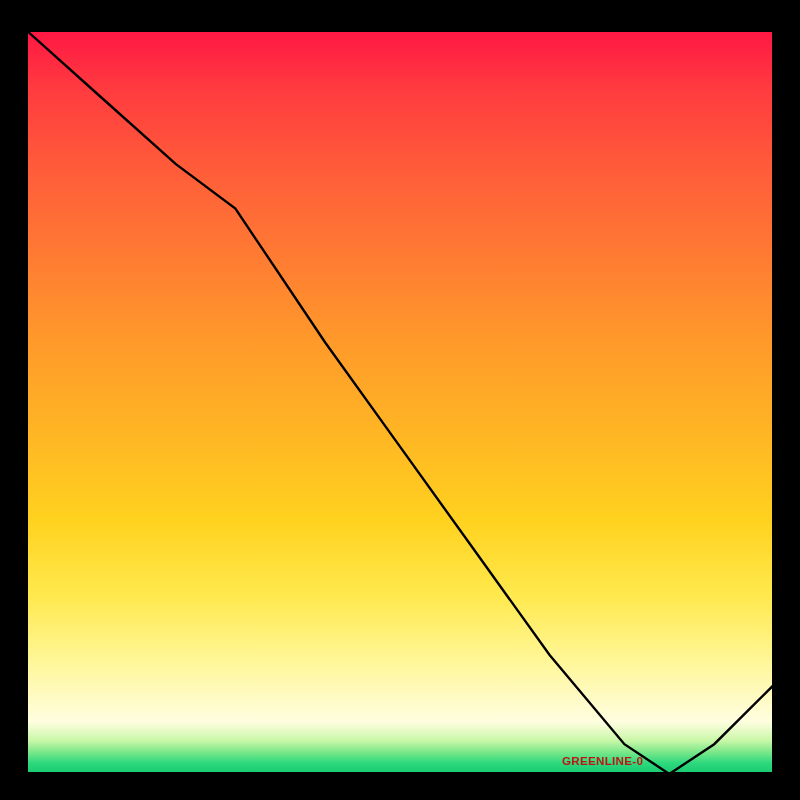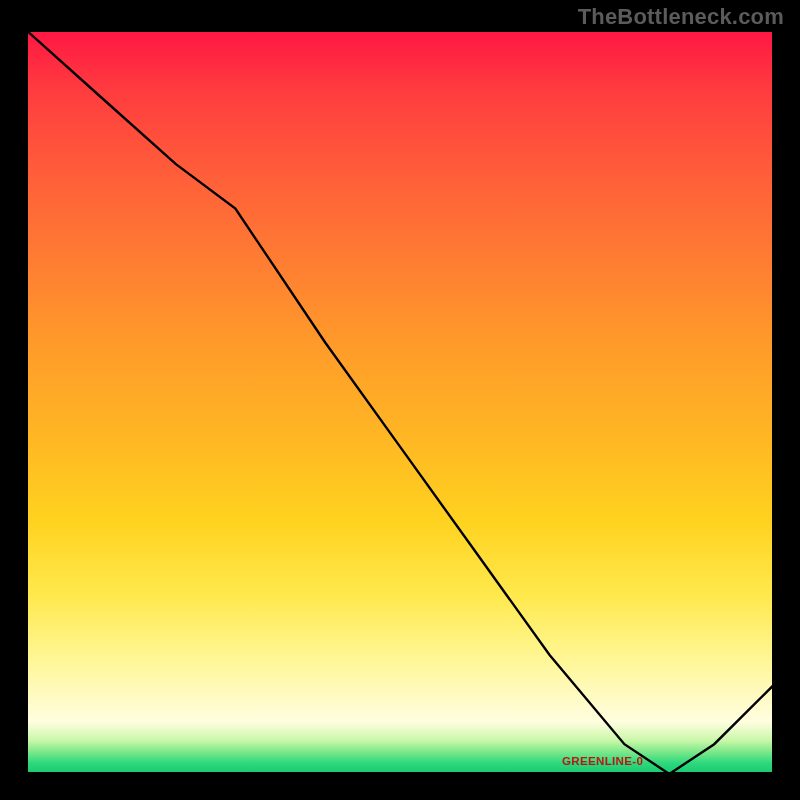--- a/index.html
+++ b/index.html
@@ -86,21 +86,20 @@
     letter-spacing: 0.3px;
     transform: scaleX(1.05);
     user-select: none;
   }
 </style>
 </head>
 <body>
 
 <div class="frame">
 
-  <div class="watermark">TheBottleneck.com</div>
 
   <div class="plot-outer">
     <div class="gradient"></div>
 
     <svg class="curve-svg" viewBox="0 0 748 744" preserveAspectRatio="none">
       <path id="curve-path" fill="none" stroke="#000" stroke-width="2.4" stroke-linecap="round" d="M0.0 0.0 L74.8 67.0 L149.6 133.9 L209.4 178.6 L299.2 312.5 L374.0 416.6 L448.8 520.8 L523.6 625.0 L598.4 714.2 L643.3 744.0 L688.2 714.2 L748.0 654.7"></path>
     </svg>
 
     <div class="annotation" id="annotation-el" style="left: 538.44px; top: 724.56px;">GREENLINE-0</div>
 

